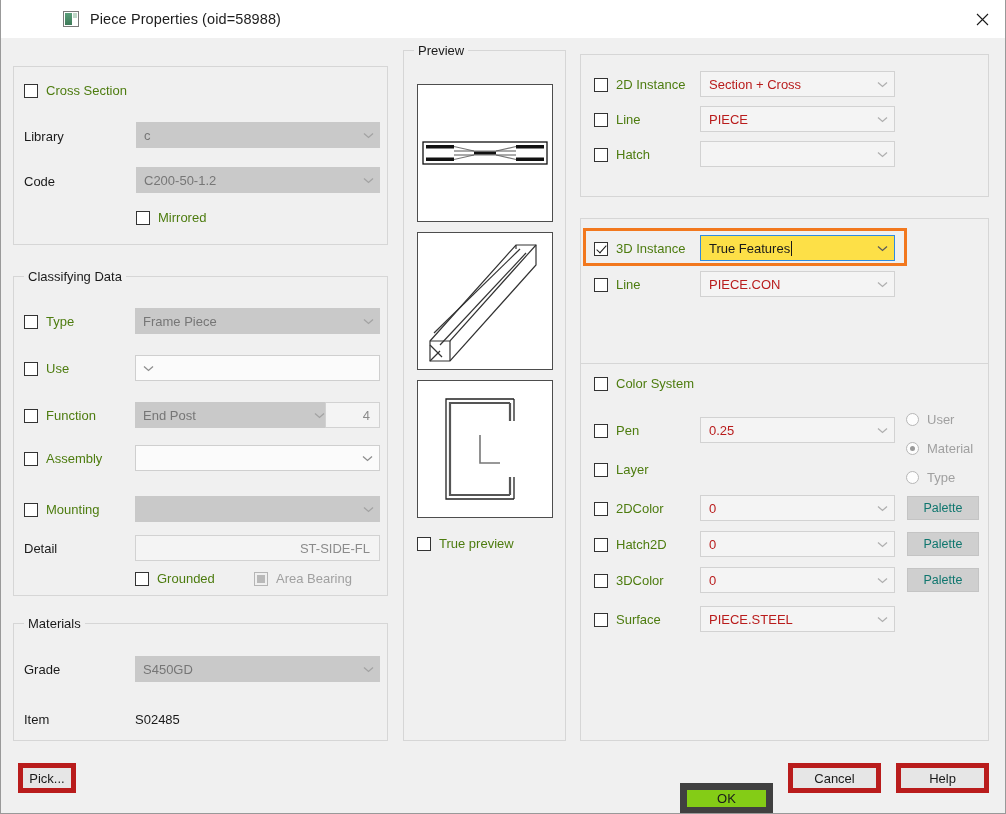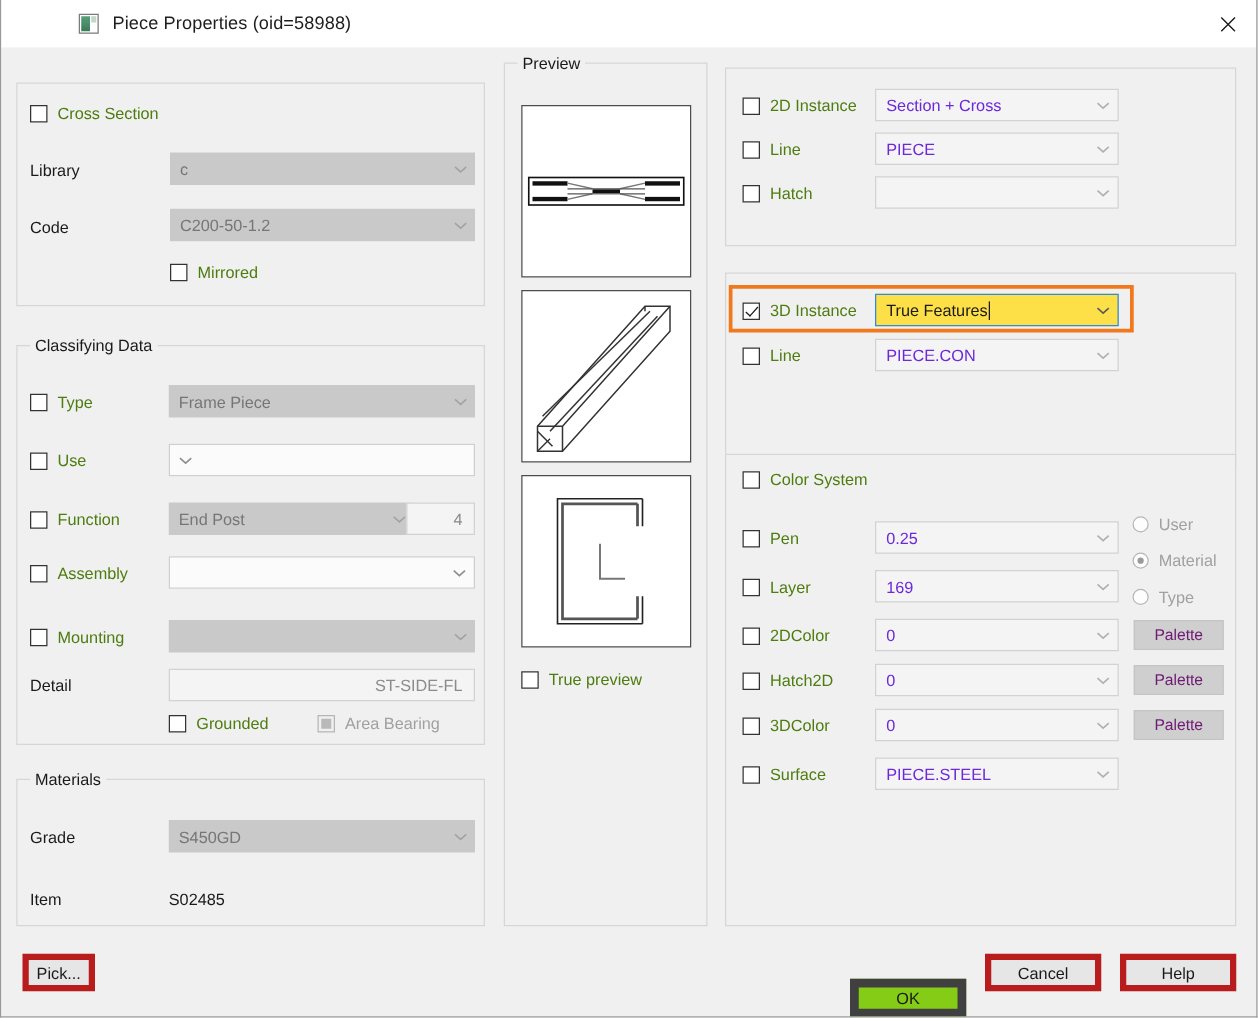--- a/index.html
+++ b/index.html
@@ -165,21 +165,21 @@
   .combo .arrow svg { display: block; }
 
   
   .combo.dis-dark { background: #c9c9c9; color: #767676; border: none; }
   .combo.dis-dark .arrow svg path { stroke: #a3a3a3; }
 
   
   .combo.dis-light {
     background: #f4f4f4;
     border: 1px solid #d2d2d2;
-    color: #6d28d9;
+    color: #b91c1c;
   }
   .combo.dis-light .arrow svg path { stroke: #b0b0b0; }
 
   
   .combo.enabled {
     background: #fbfbfb;
     border: 1px solid #cfcfcf;
     color: #8b8b8b;
   }
   .combo.enabled .arrow svg path { stroke: #8e8e8e; }
@@ -235,21 +235,21 @@
 
   
   .pal-btn {
     height: 24px;
     background: #cfcfcf;
     border: 1px solid #c4c4c4;
     display: flex;
     align-items: center;
     justify-content: center;
     font-size: 12.5px;
-    color: #701a75;
+    color: #0f766e;
   }
 
   
   .btn {
     position: absolute;
     background: #e6e6e6;
     border: 5px solid #b91c1c;
     display: flex;
     align-items: center;
     justify-content: center;
@@ -560,28 +560,20 @@
         <svg width="11" height="7" viewBox="0 0 11 7">
             <path d="M1 1.5 L5.5 5.5 L10 1.5" stroke="#b0b0b0" stroke-width="1.3" fill="none"></path>
           </svg>
       </span>
     </div>
 
     <div class="cbrow" style="position:absolute; left:13px; top:98px;">
       <span class="cb"></span>
       <span class="lbl">Layer</span>
     </div>
-    <div class="combo dis-light" style="position:absolute; left:119px; top:92px; width:195px;">
-      <span class="txt">169</span>
-      <span class="arrow">
-        <svg width="11" height="7" viewBox="0 0 11 7">
-            <path d="M1 1.5 L5.5 5.5 L10 1.5" stroke="#b0b0b0" stroke-width="1.3" fill="none"></path>
-          </svg>
-      </span>
-    </div>
 
     <div class="cbrow" style="position:absolute; left:13px; top:137px;">
       <span class="cb"></span>
       <span class="lbl">2DColor</span>
     </div>
     <div class="combo dis-light" style="position:absolute; left:119px; top:131px; width:195px;">
       <span class="txt">0</span>
       <span class="arrow">
         <svg width="11" height="7" viewBox="0 0 11 7">
             <path d="M1 1.5 L5.5 5.5 L10 1.5" stroke="#b0b0b0" stroke-width="1.3" fill="none"></path>

